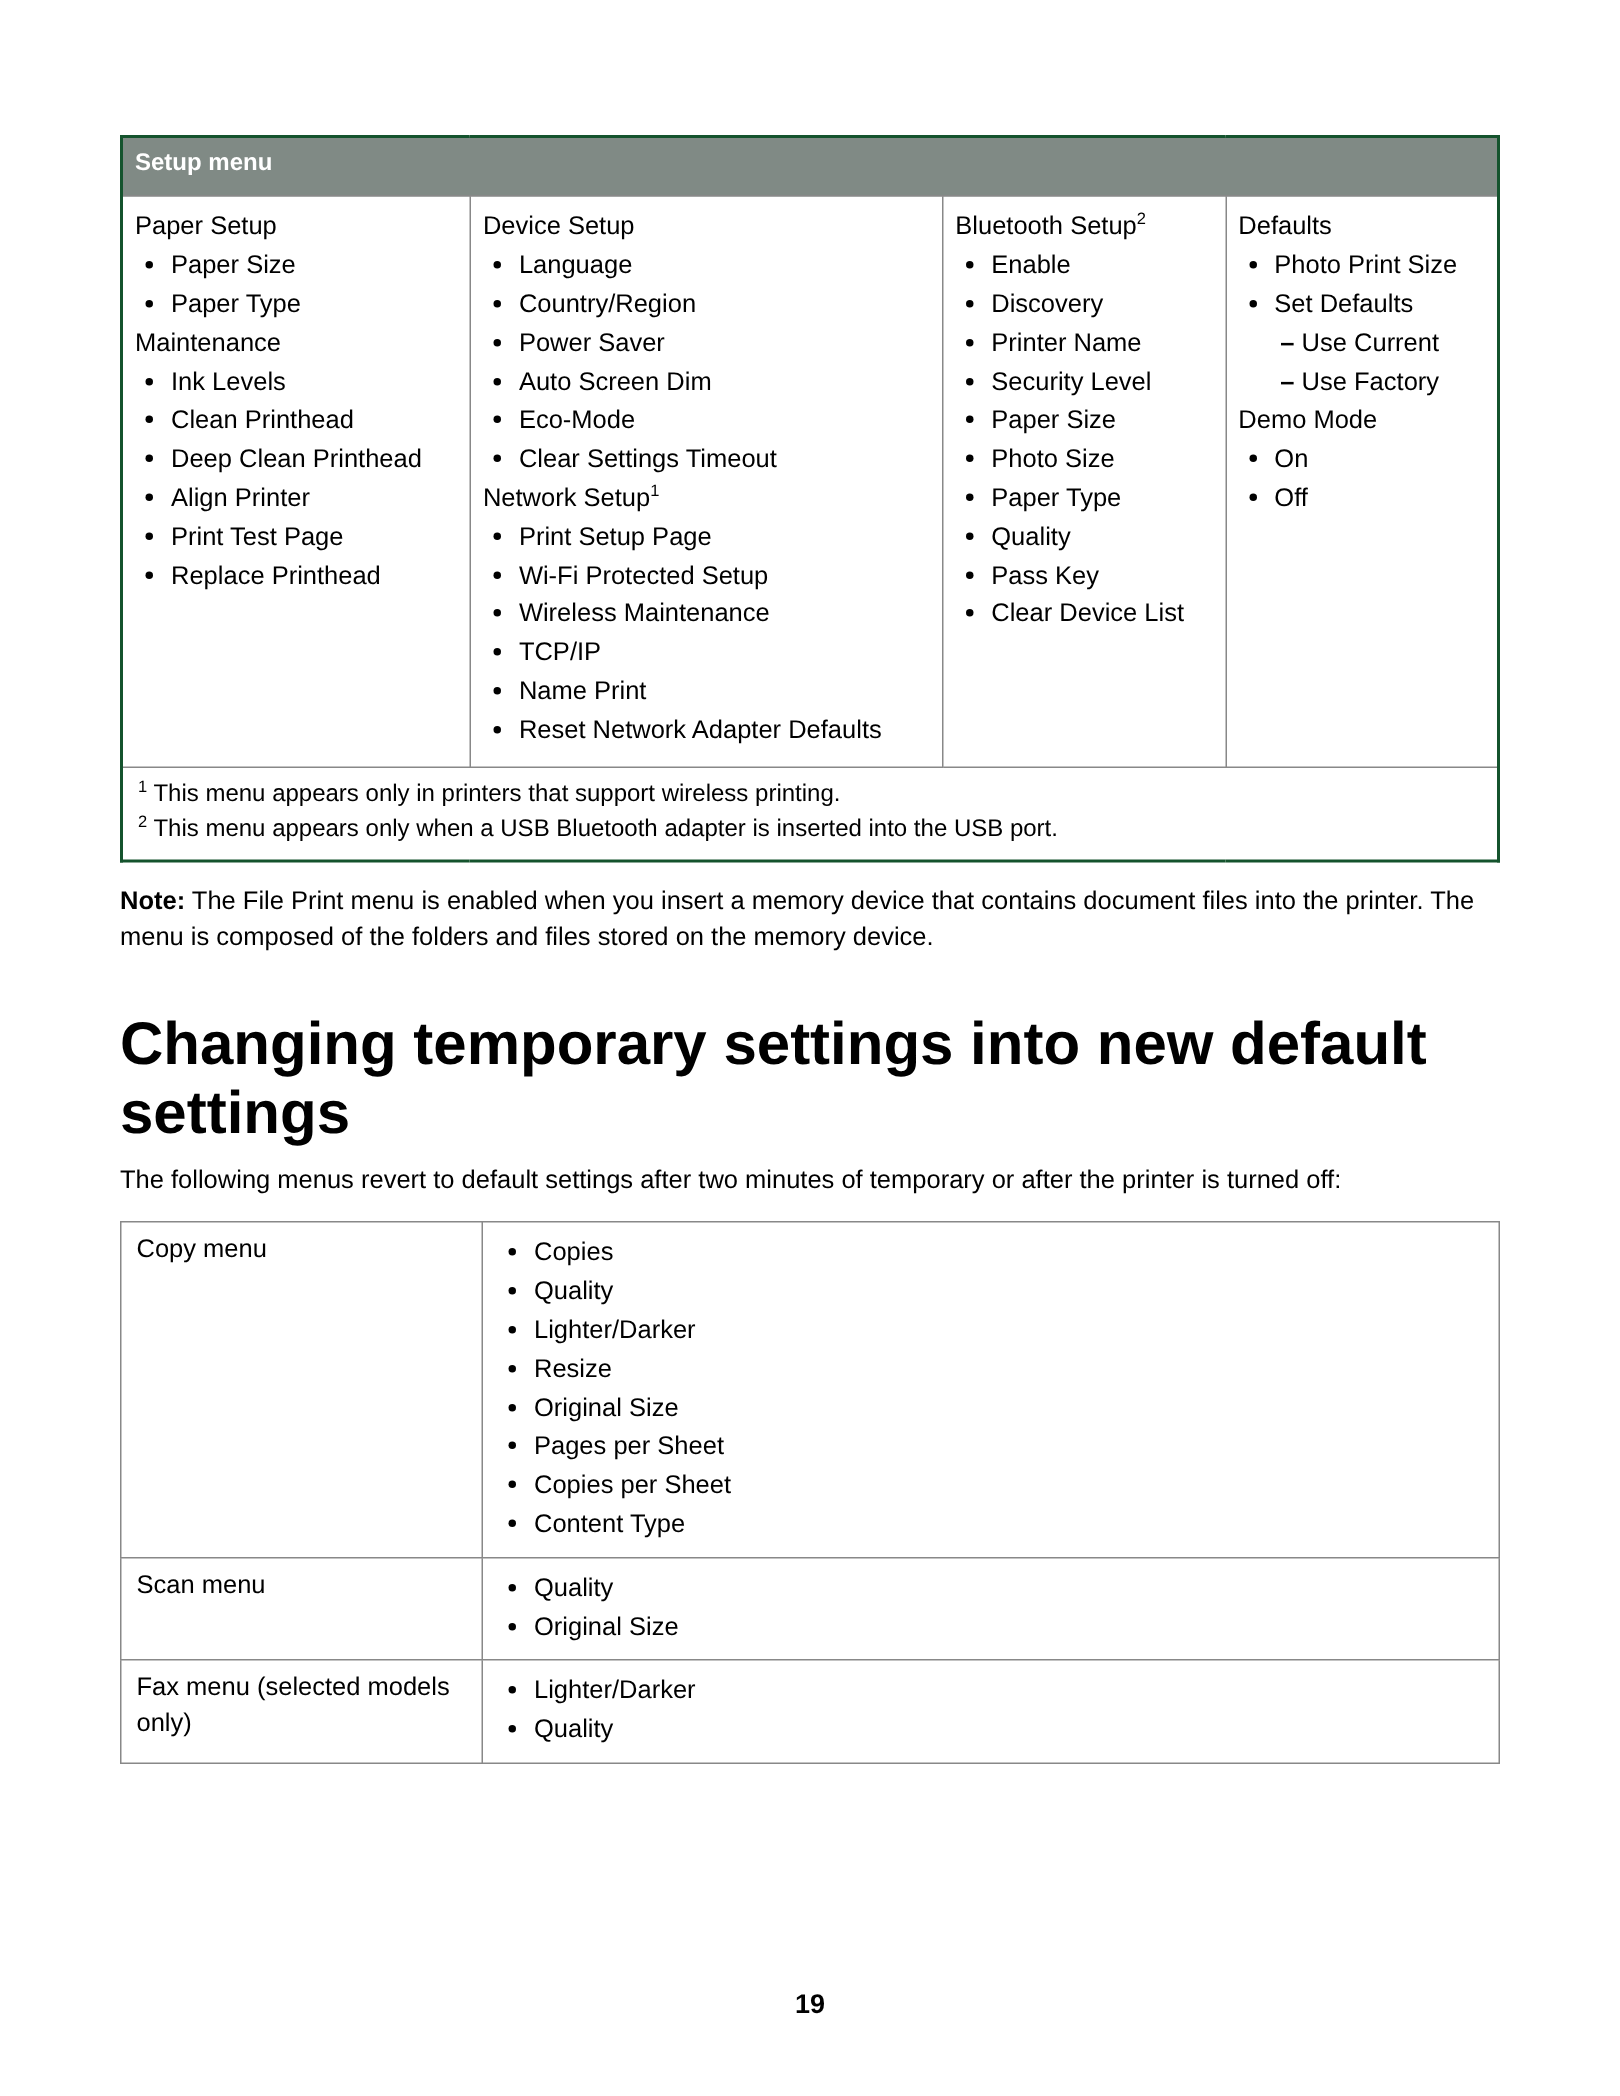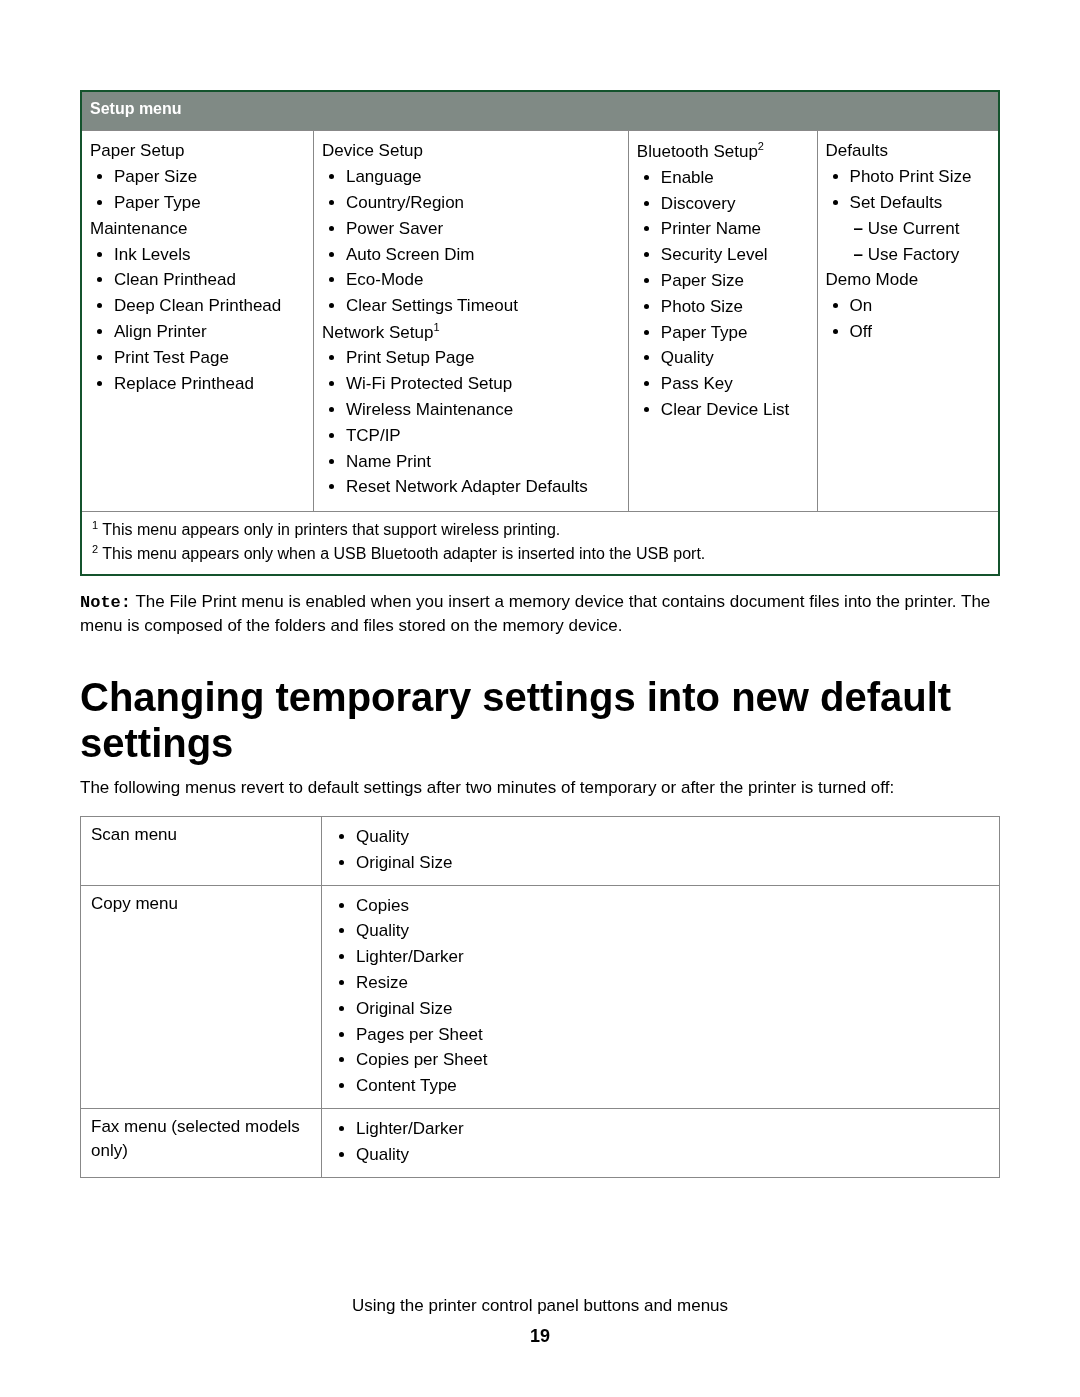--- a/index.html
+++ b/index.html
@@ -57,21 +57,21 @@
     font-weight: bold;
     margin-left: -16px;
   }
   .sup {
     font-size: 11px;
     vertical-align: super;
   }
   .note {
     margin: 14px 0 0 0;
   }
-  .note b { font-weight: bold; font-family: Liberation Mono, monospace; }
+  .note b { font-weight: bold; }
   h2.section {
     font-size: 40px;
     font-weight: bold;
     margin: 36px 0 10px 0;
     line-height: 1.15;
     font-family: "Trebuchet MS", "Segoe UI", Arial, sans-serif;
   }
   .intro {
     margin: 10px 0 16px 0;
   }
@@ -215,53 +215,52 @@
     <b>Note:</b><span> The File Print menu is enabled when you insert a memory device that contains document files into the printer. The menu is composed of the folders and files stored on the memory device.</span>
   </p>
 
   <h2 class="section">Changing temporary settings into new default settings</h2>
 
   <p class="intro">The following menus revert to default settings after two minutes of temporary or after the printer is turned off:</p>
 
   <table class="menu-table">
     <tbody>
         <tr>
-      <td class="left">Scan menu</td>
-      <td>
-        <ul class="bul">
-          <li>Quality</li>
-          <li>Original Size</li>
-        </ul>
-      </td>
-    </tr>
-    <tr>
       <td class="left">Copy menu</td>
       <td>
         <ul class="bul">
           <li>Copies</li>
           <li>Quality</li>
           <li>Lighter/Darker</li>
           <li>Resize</li>
           <li>Original Size</li>
           <li>Pages per Sheet</li>
           <li>Copies per Sheet</li>
           <li>Content Type</li>
         </ul>
       </td>
     </tr>
     <tr>
+      <td class="left">Scan menu</td>
+      <td>
+        <ul class="bul">
+          <li>Quality</li>
+          <li>Original Size</li>
+        </ul>
+      </td>
+    </tr>
+    <tr>
       <td class="left">Fax menu (selected models only)</td>
       <td>
         <ul class="bul">
           <li>Lighter/Darker</li>
           <li>Quality</li>
         </ul>
       </td>
     </tr>
   </tbody>
     </table>
 
   <div class="footer">
-    <div class="footer-line">Using the printer control panel buttons and menus</div>
     <div class="footer-num">19</div>
   </div>
 
 </div>
 
 </body></html>

